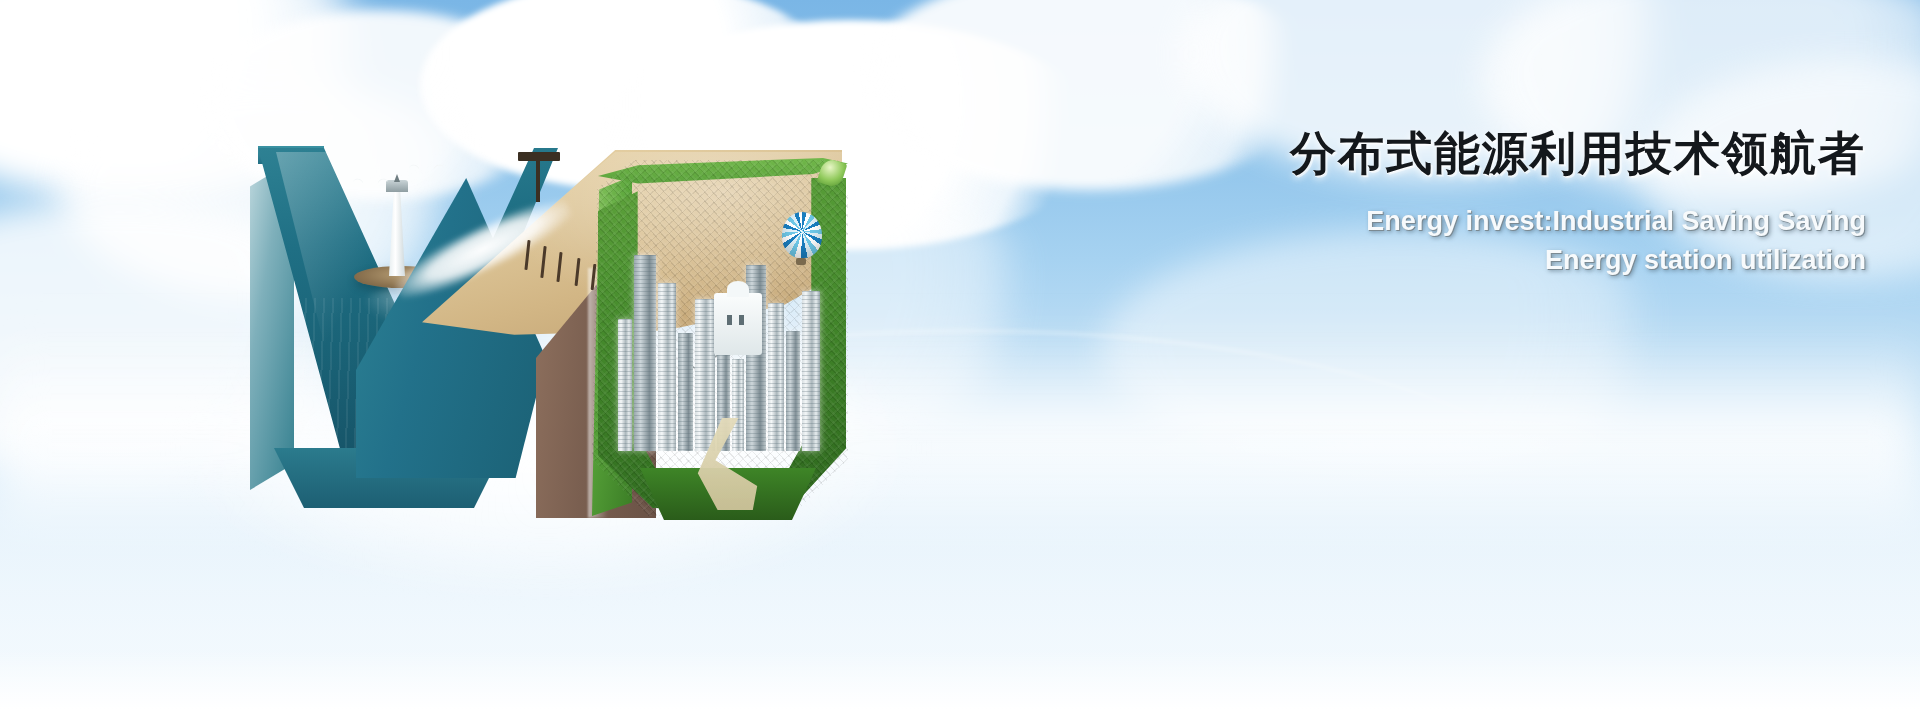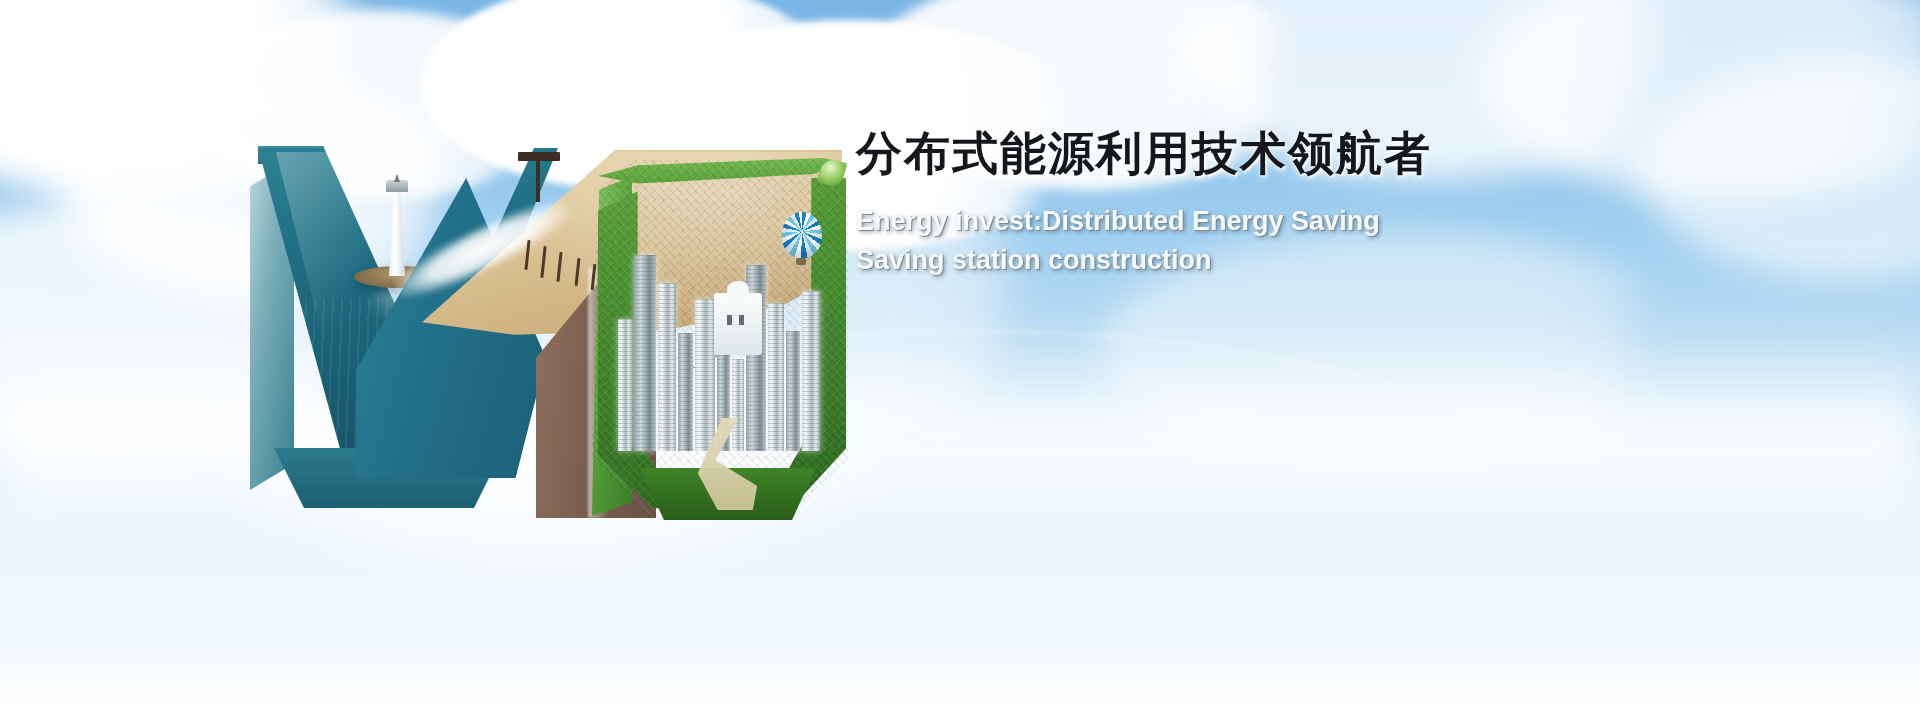--- a/index.html
+++ b/index.html
@@ -231,21 +231,21 @@
   .balloon-basket{
     left:560px;top:140px;width:10px;height:7px;background:#7a6a4e;border-radius:2px;
   }
   .leaf-drop{
     left:584px;top:42px;width:24px;height:26px;border-radius:50% 12% 50% 12%;
     background:radial-gradient(circle at 35% 32%, #e8f6c6, #8fc95a 55%, #4d8f2c 100%);
     transform:rotate(18deg);
   }
 
   
-  #copy{position:absolute;left:856px;top:128px;width:1010px;}
+  #copy{position:absolute;left:856px;top:128px;width:1010px;text-align:right;}
 
   .headline{
     font-size:46px;font-weight:bold;letter-spacing:2px;line-height:1.12;
     color:#14181c;
     text-shadow:
       0 1px 0 rgba(255,255,255,.85),
       2px 2px 0 rgba(255,255,255,.55),
       0 3px 7px rgba(255,255,255,.85);
     white-space:nowrap;
   }
@@ -385,18 +385,18 @@
   </div>
 
   <div id="copy">
 
     <div class="headline">分布式能源利用技术领航者</div>
 
 
 
 
     <div class="en-block">
-      <div class="en-line">Energy invest:Distributed Energy Saving</div>
-      <div class="en-line">Saving station construction</div>
+      <div class="en-line">Energy invest:Industrial Saving Saving</div>
+      <div class="en-line">Energy station utilization</div>
     </div>
 
   </div>
 </div>
 
 </body></html>

